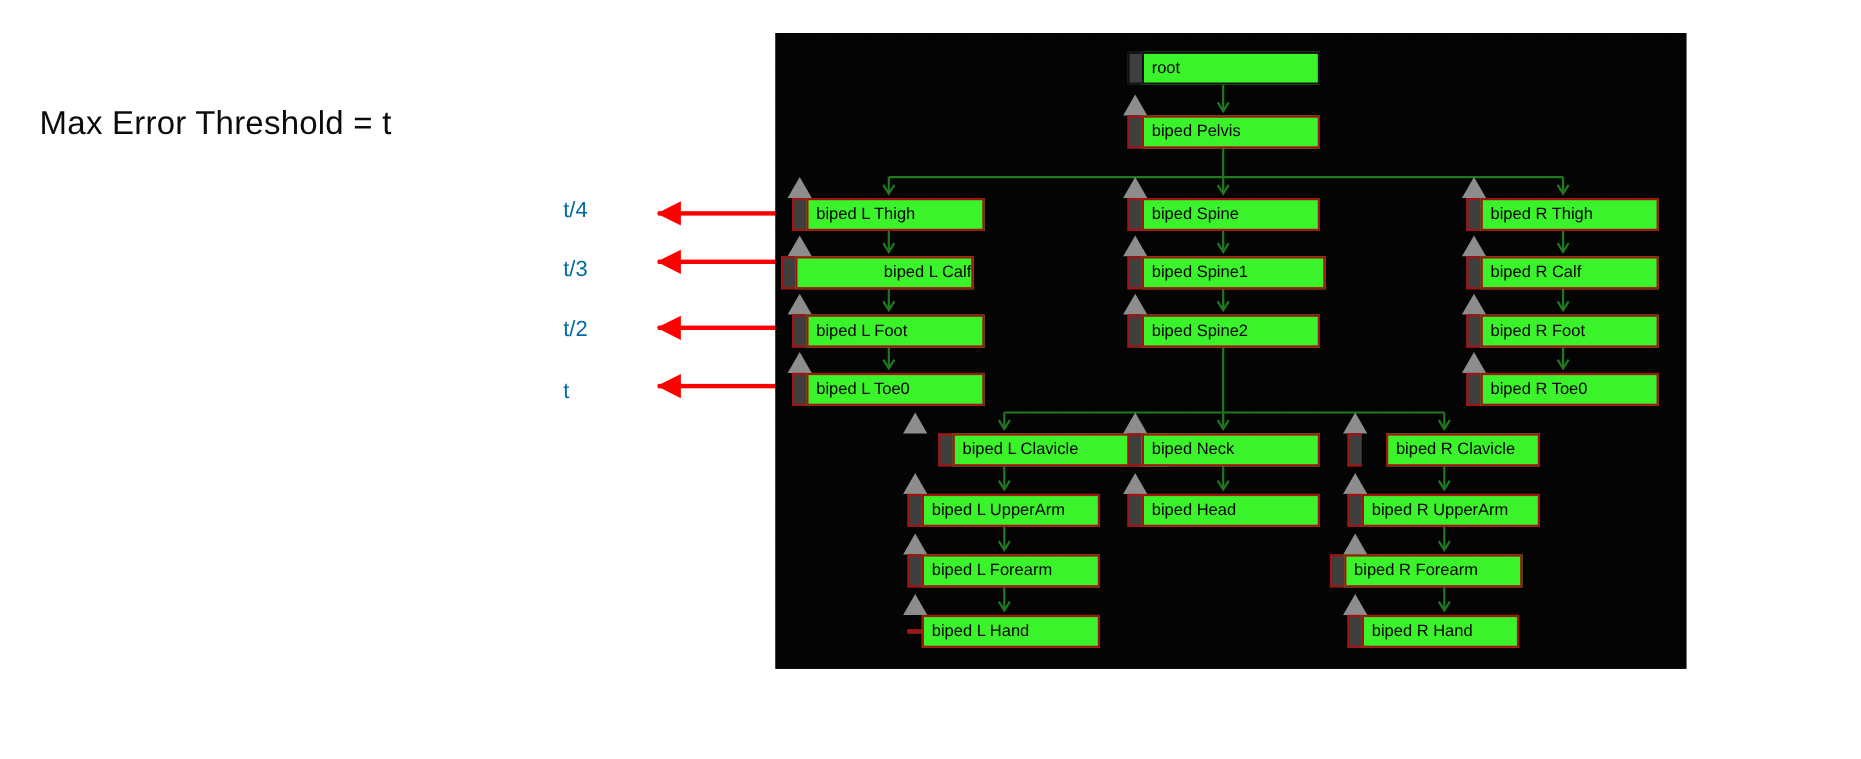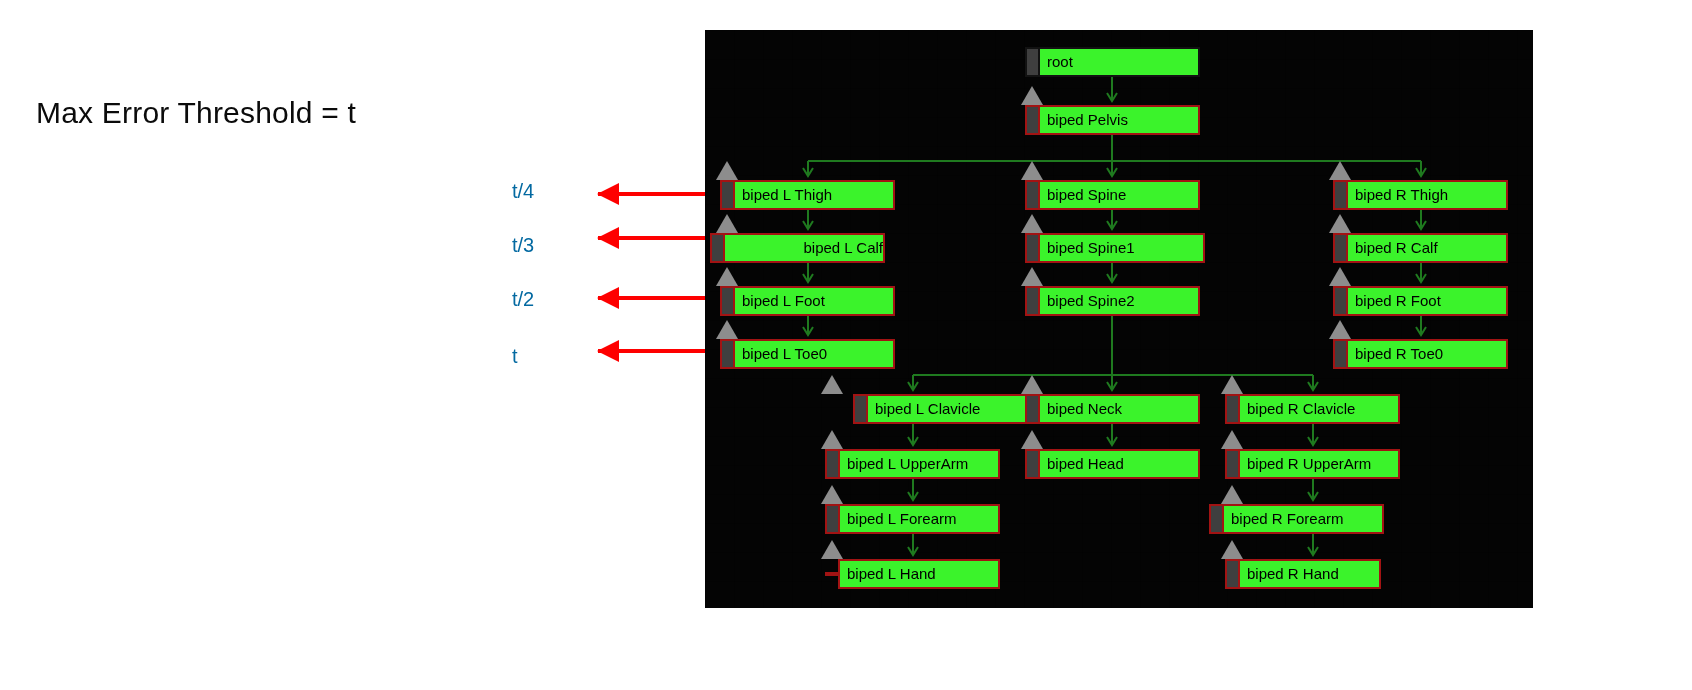--- a/index.html
+++ b/index.html
@@ -268,21 +268,21 @@
       <div class="node" style="left: 320px; top: 364px; width: 175px;">
         <div class="tab"></div>
         <div class="body">biped Neck</div>
       </div>
       <div class="handle" style="left: 316px; top: 400px;"></div>
       <div class="node" style="left: 320px; top: 419px; width: 175px;">
         <div class="tab"></div>
         <div class="body">biped Head</div>
       </div>
       <div class="handle" style="left: 516px; top: 345px;"></div>
-      <div class="node" style="left: 520px; top: 364px; width: 175px;">
+      <div class="node" style="left: 520px; top: 364px; width: 175px; gap: 22px;">
         <div class="tab"></div>
         <div class="body">biped R Clavicle</div>
       </div>
       <div class="handle" style="left: 516px; top: 400px;"></div>
       <div class="node" style="left: 520px; top: 419px; width: 175px;">
         <div class="tab"></div>
         <div class="body">biped R UpperArm</div>
       </div>
       <div class="handle" style="left: 516px; top: 455px;"></div>
       <div class="node" style="left: 504px; top: 474px; width: 175px;">

